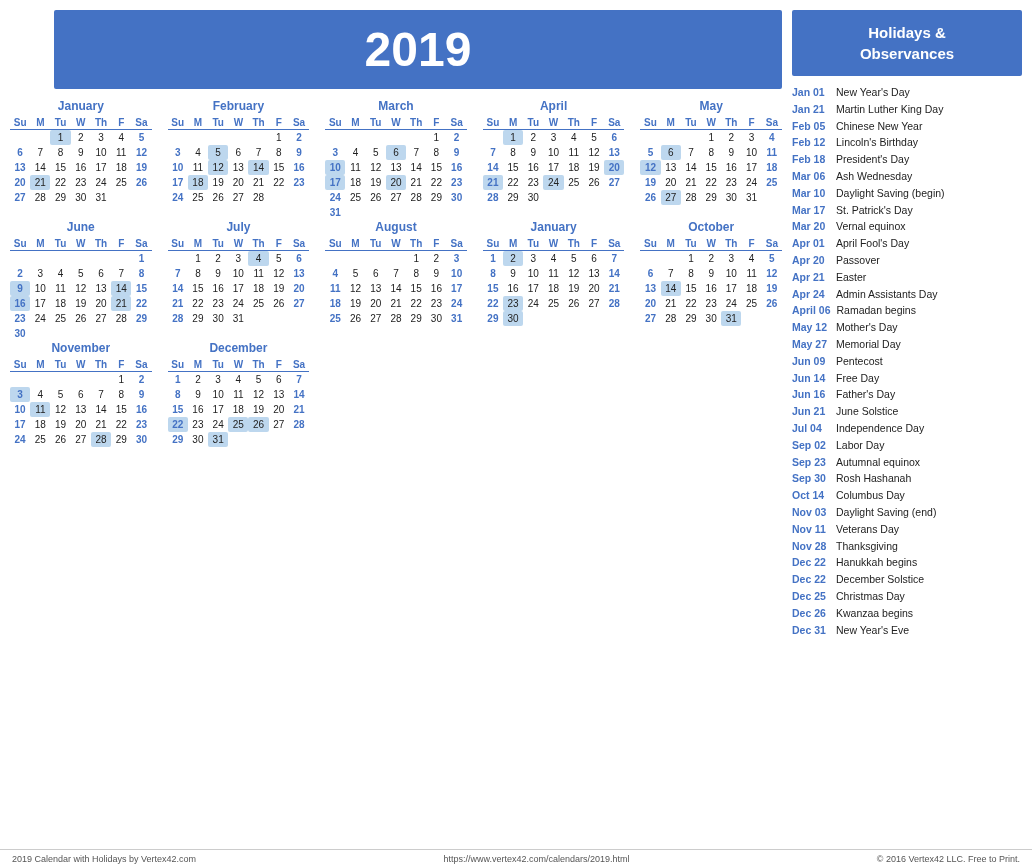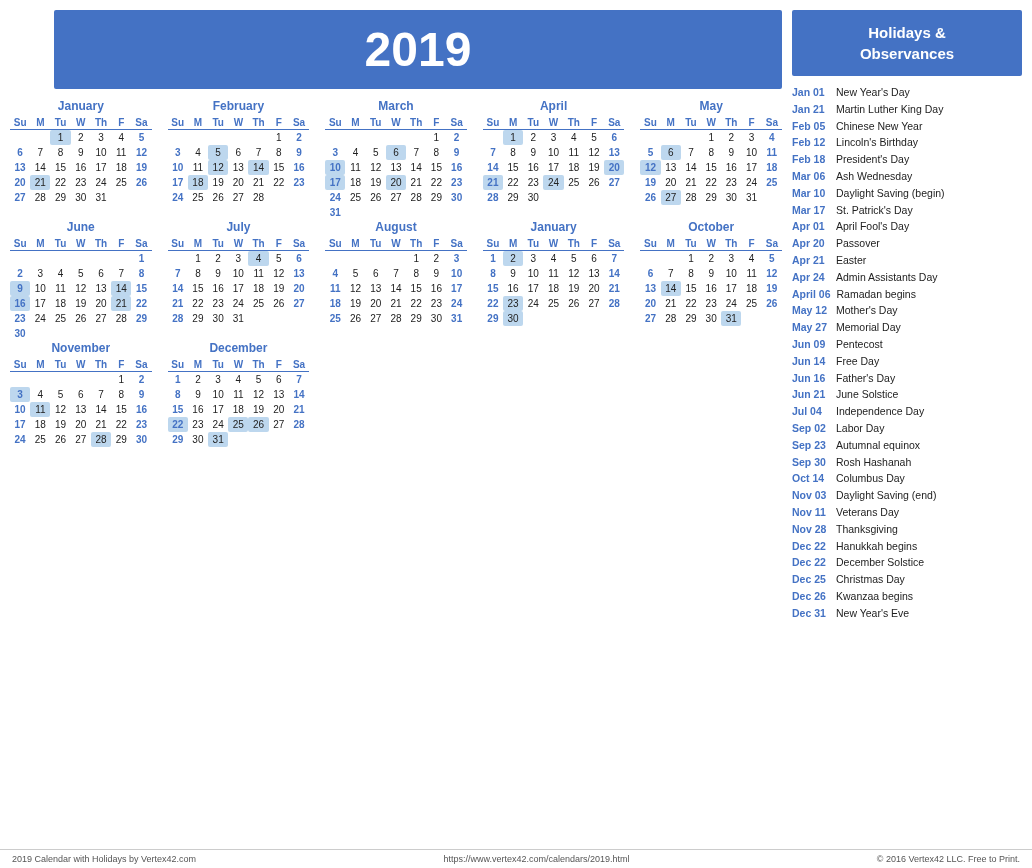--- a/index.html
+++ b/index.html
@@ -932,20 +932,24 @@
         </div>
         <div class="holiday-item">
           <span class="holiday-date">Mar 10</span>
           <span class="holiday-name">Daylight Saving (begin)</span>
         </div>
         <div class="holiday-item">
           <span class="holiday-date">Mar 17</span>
           <span class="holiday-name">St. Patrick's Day</span>
         </div>
         <div class="holiday-item">
+          <span class="holiday-date">Mar 20</span>
+          <span class="holiday-name">Vernal equinox</span>
+        </div>
+        <div class="holiday-item">
           <span class="holiday-date">Apr 01</span>
           <span class="holiday-name">April Fool's Day</span>
         </div>
         <div class="holiday-item">
           <span class="holiday-date">Apr 20</span>
           <span class="holiday-name">Passover</span>
         </div>
         <div class="holiday-item">
           <span class="holiday-date">Apr 21</span>
           <span class="holiday-name">Easter</span>

